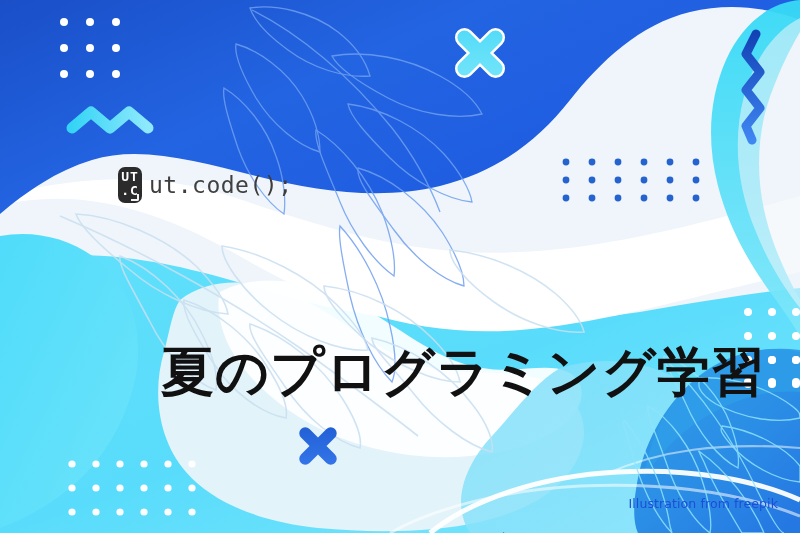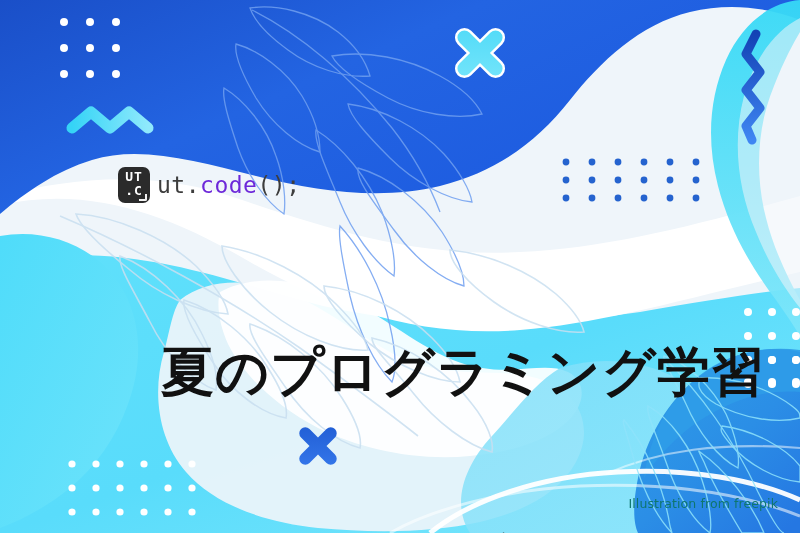--- a/index.html
+++ b/index.html
@@ -25,21 +25,21 @@
     z-index:40;
   }
 
   .brandline{
     display:flex;
     align-items:center;
     gap:7px;
     height:40px;
   }
   .logo-mark{
-    width:32px;height:36px;
+    width:24px;height:36px;
     background:#2b2b2b;
     border-radius:7px;
     position:relative;
     flex:0 0 auto;
     color:#fff;
     font-family:"DejaVu Sans Mono","Liberation Mono",monospace;
   }
   .logo-mark .lm-top{
     position:absolute;left:0;right:0;top:3px;
     text-align:center;
@@ -63,41 +63,41 @@
     border-bottom-right-radius:2px;
   }
 
   .brandtext{
     font-family:"DejaVu Sans Mono","Liberation Mono",monospace;
     font-size:23px;
     letter-spacing:.5px;
     color:#3d3d3d;
     white-space:pre;
   }
-  .brandtext .accent{color:#6d28d9;}
+  .brandtext .accent{color:#404040;}
 
   .headline{
     margin-top:12px;
     font-family:"DejaVu Sans","Liberation Sans",sans-serif;
     font-weight:700;
     font-size:53px;
     line-height:62px;
     letter-spacing:1px;
     color:#111;
     white-space:pre;
   }
   .headline .hl-line{display:block;margin-left:43px;}
 
   .credit{
     position:absolute;
     right:22px;bottom:22px;
     z-index:45;
     font-family:"DejaVu Sans","Liberation Sans",sans-serif;
     font-size:12.5px;
-    color:#0f766e;
+    color:#1d4ed8;
     letter-spacing:.1px;
   }
 </style>
 </head>
 <body>
 
 <div id="banner">
 
   <svg class="layer" viewBox="0 0 800 533" preserveAspectRatio="none" aria-hidden="true">
     <defs>

